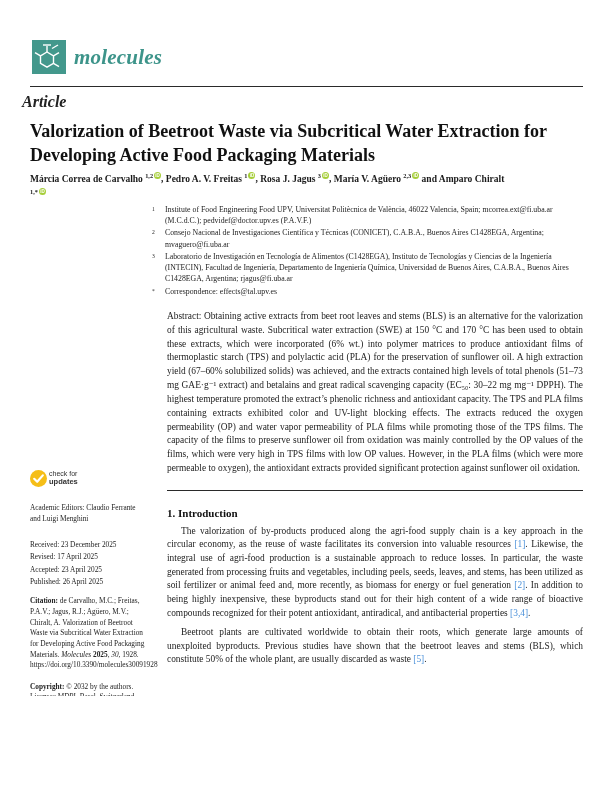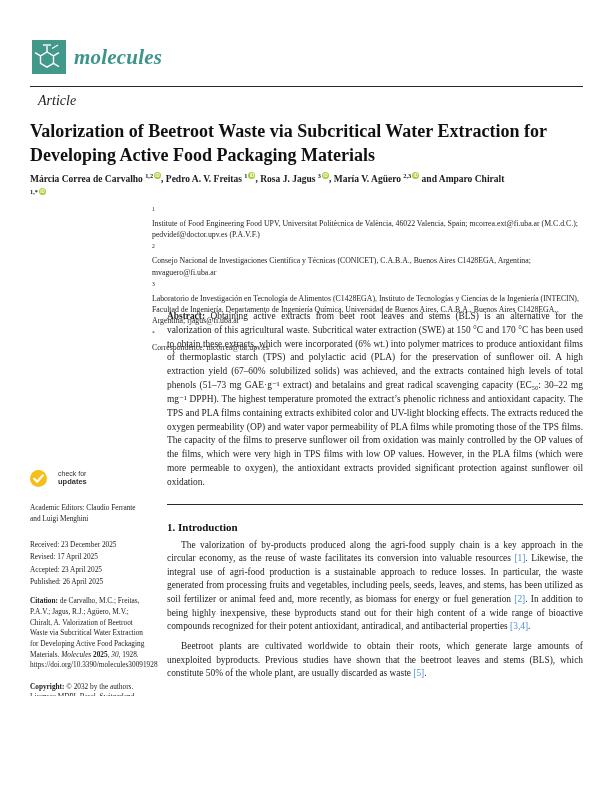--- a/index.html
+++ b/index.html
@@ -9,53 +9,53 @@
   }
   
   .logo-box{position:absolute;left:32px;top:40px;width:34px;height:34px;background:#43988c;}
   .logo-box svg{display:block;}
   .journal-wordmark{
     position:absolute;left:74px;top:45px;font-size:21px;font-style:italic;font-weight:700;
     color:#3d948a;letter-spacing:.2px;
   }
   .mdpi-logo{position:absolute;left:518px;top:42px;}
   .rule-top{position:absolute;left:30px;top:86px;width:553px;height:1px;background:#2a2a2a;}
-  .article-type{position:absolute;left:38px;top:93px;font-size:14px;font-style:italic;color:#222;}
+  .article-type{position:absolute;left:22px;top:93px;font-size:16px;font-style:italic;color:#222;font-weight:bold;}
   
   .paper-title{
     position:absolute;left:30px;top:108px;width:545px;
     font-size:18px;font-weight:700;line-height:1.32;color:#111;
   }
   .authors-line{
     position:absolute;left:30px;top:161px;width:484px;
     font-size:9.5px;font-weight:700;line-height:1.65;color:#1a1a1a;
   }
   .authors-line sup{font-size:6.3px;font-weight:700;}
   .orcid-icon{
     display:inline-block;width:7px;height:7px;border-radius:50%;background:#A6CE39;
     vertical-align:super;margin-left:1px;position:relative;top:-1px;
     color:#fff;font-size:4.5px;line-height:7px;text-align:center;font-family:"Liberation Sans",sans-serif;
   }
   
   .affiliations{position:absolute;left:152px;top:204px;width:433px;font-size:7.8px;line-height:1.44;}
-  .aff-row{display:flex;margin-bottom:1px;flex-direction:column;}
+  .aff-row{display:flex;margin-bottom:1px;}
   .aff-marker{width:13px;flex:0 0 13px;font-size:5.6px;vertical-align:top;padding-top:1px;}
   .aff-text{flex:1;}
   
   .maincol{position:absolute;left:167px;top:310px;width:416px;}
   .abstract-p{font-size:9.4px;line-height:1.47;text-align:justify;margin:0;}
-  .abstract-p b,.keywords-p b{font-weight:700;margin-top:25px;}
+  .abstract-p b,.keywords-p b{font-weight:400;margin-top:25px;}
   .keywords-p{font-size:9.4px;line-height:1.47;text-align:justify;margin:11px 0 0 0;}
   .section-rule{height:1px;background:#2a2a2a;margin:14px 0 0 0;}
   .intro-heading{font-size:11px;font-weight:700;margin:16px 0 0 0;color:#111;}
   .body-p{font-size:9.4px;line-height:1.45;text-align:justify;margin:6px 0 0 0;text-indent:14px;}
   .ref{color:#4a90d9;}
   
   .sidebar{position:absolute;left:30px;top:470px;width:116px;font-size:7.3px;line-height:1.46;color:#222;}
-  .check-badge{display:flex;align-items:center;gap:11px;margin-bottom:10px;cursor:pointer;}
+  .check-badge{display:flex;align-items:center;gap:2px;margin-bottom:10px;cursor:pointer;}
   .check-circle{width:17px;height:17px;border-radius:50%;background:#F5BE18;position:relative;flex:0 0 17px;}
   .check-circle svg{position:absolute;left:0;top:0;}
   .check-text{font-family:"Liberation Sans",sans-serif;font-size:7px;line-height:1.15;color:#333;}
   .check-text .l2{font-weight:700;font-size:7.5px;}
   .sb-block{margin-bottom:9px;margin-top:16px;}
   .sb-dates div{margin-bottom:1.5px;}
   .sb-label{font-weight:700;}
   .sb-citation{margin-top:5px;}
   .sb-copyright{margin-top:11px;}
   .it{font-style:italic;}
@@ -96,21 +96,21 @@
       <div class="aff-row">
         <div class="aff-marker">2</div>
         <div class="aff-text">Consejo Nacional de Investigaciones Científica y Técnicas (CONICET), C.A.B.A., Buenos Aires C1428EGA, Argentina; mvaguero@fi.uba.ar</div>
       </div>
       <div class="aff-row">
         <div class="aff-marker">3</div>
         <div class="aff-text">Laboratorio de Investigación en Tecnología de Alimentos (C1428EGA), Instituto de Tecnologías y Ciencias de la Ingeniería (INTECIN), Facultad de Ingeniería, Departamento de Ingeniería Química, Universidad de Buenos Aires, C.A.B.A., Buenos Aires C1428EGA, Argentina; rjagus@fi.uba.ar</div>
       </div>
       <div class="aff-row">
         <div class="aff-marker">*</div>
-        <div class="aff-text">Correspondence: mcorrea@tal.upv.es</div>
+        <div class="aff-text">Correspondence: effects@tal.upv.es</div>
       </div>
     </div>
 
   <div class="sidebar">
     <div class="check-badge">
       <span class="check-circle">
         <svg width="17" height="17" viewBox="0 0 17 17">
           <path d="M4.2 8.8 L7.2 11.8 L12.8 5.4" stroke="#ffffff" stroke-width="2.2" fill="none" stroke-linecap="round" stroke-linejoin="round"></path>
         </svg>
       </span>

